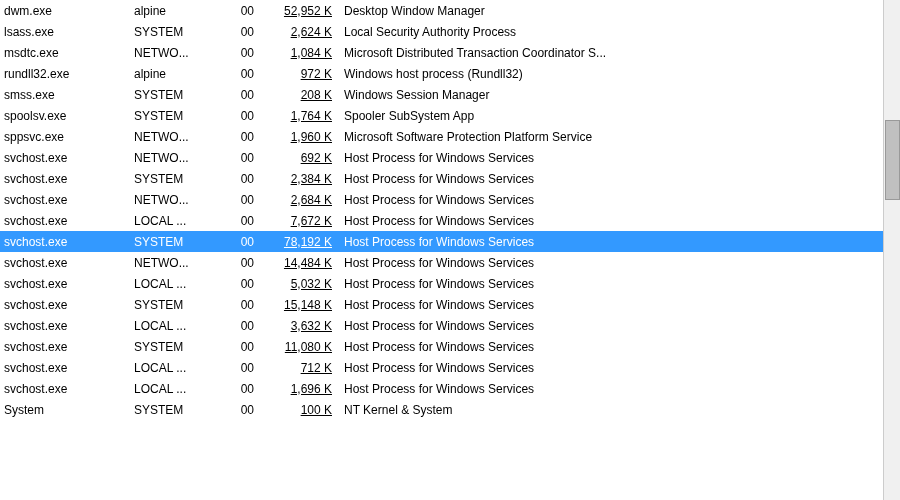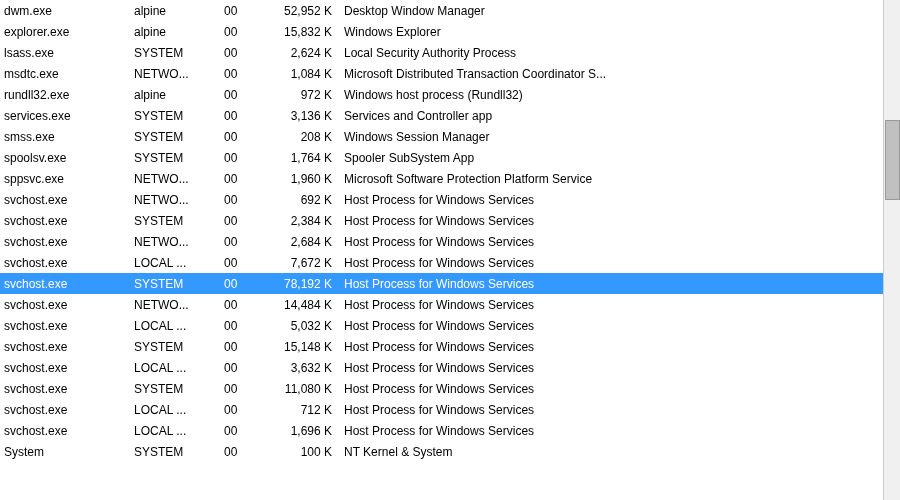--- a/index.html
+++ b/index.html
@@ -49,22 +49,24 @@
     tr.selected {
       background: #3399ff;
       color: #fff;
     }
     tr.selected td {
       color: #fff;
     }
     td.col-mem {
       text-align: right;
       padding-right: 8px;
+      text-decoration: underline;
     }
     td.col-cpu {
+      text-align: right;
       padding-right: 6px;
     }
     .scrollbar {
       position: absolute;
       right: 0;
       top: 0;
       width: 17px;
       height: 500px;
       background: #f0f0f0;
       border-left: 1px solid #ccc;
@@ -100,53 +102,39 @@
       </colgroup>
       <tbody id="table-body">
       <tr>
             <td>dwm.exe</td>
             <td>alpine</td>
             <td class="col-cpu">00</td>
             <td class="col-mem">52,952 K</td>
             <td>Desktop Window Manager</td>
           </tr>
           <tr>
-            <td>explorer.exe</td>
-            <td>alpine</td>
-            <td class="col-cpu">00</td>
-            <td class="col-mem">15,832 K</td>
-            <td>Windows Explorer</td>
-          </tr>
-          <tr>
             <td>lsass.exe</td>
             <td>SYSTEM</td>
             <td class="col-cpu">00</td>
             <td class="col-mem">2,624 K</td>
             <td>Local Security Authority Process</td>
           </tr>
           <tr>
             <td>msdtc.exe</td>
             <td>NETWO...</td>
             <td class="col-cpu">00</td>
             <td class="col-mem">1,084 K</td>
             <td>Microsoft Distributed Transaction Coordinator S...</td>
           </tr>
           <tr>
             <td>rundll32.exe</td>
             <td>alpine</td>
             <td class="col-cpu">00</td>
             <td class="col-mem">972 K</td>
             <td>Windows host process (Rundll32)</td>
-          </tr>
-          <tr>
-            <td>services.exe</td>
-            <td>SYSTEM</td>
-            <td class="col-cpu">00</td>
-            <td class="col-mem">3,136 K</td>
-            <td>Services and Controller app</td>
           </tr>
           <tr>
             <td>smss.exe</td>
             <td>SYSTEM</td>
             <td class="col-cpu">00</td>
             <td class="col-mem">208 K</td>
             <td>Windows Session Manager</td>
           </tr>
           <tr>
             <td>spoolsv.exe</td>

